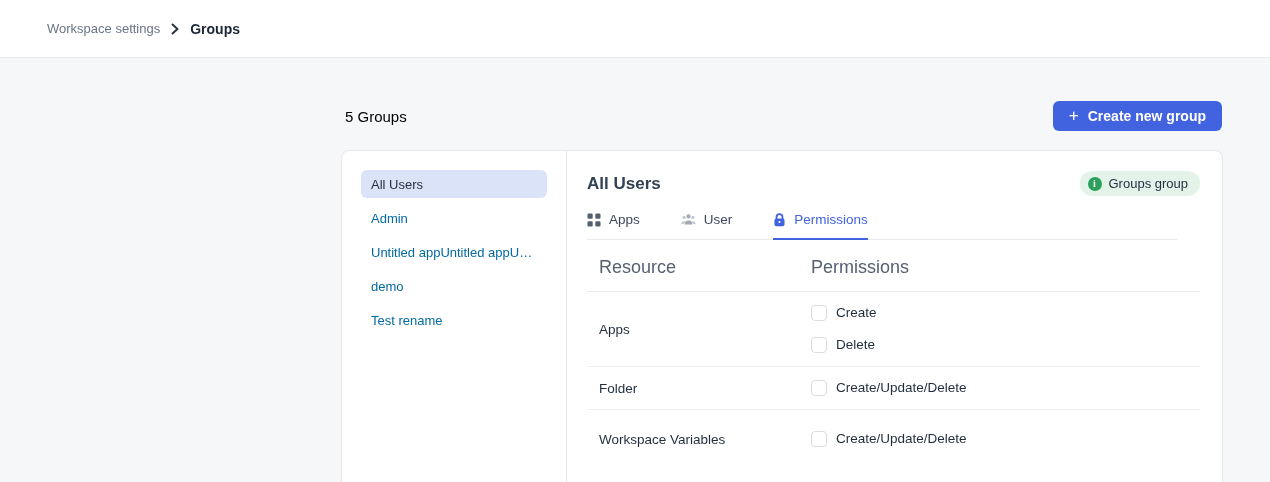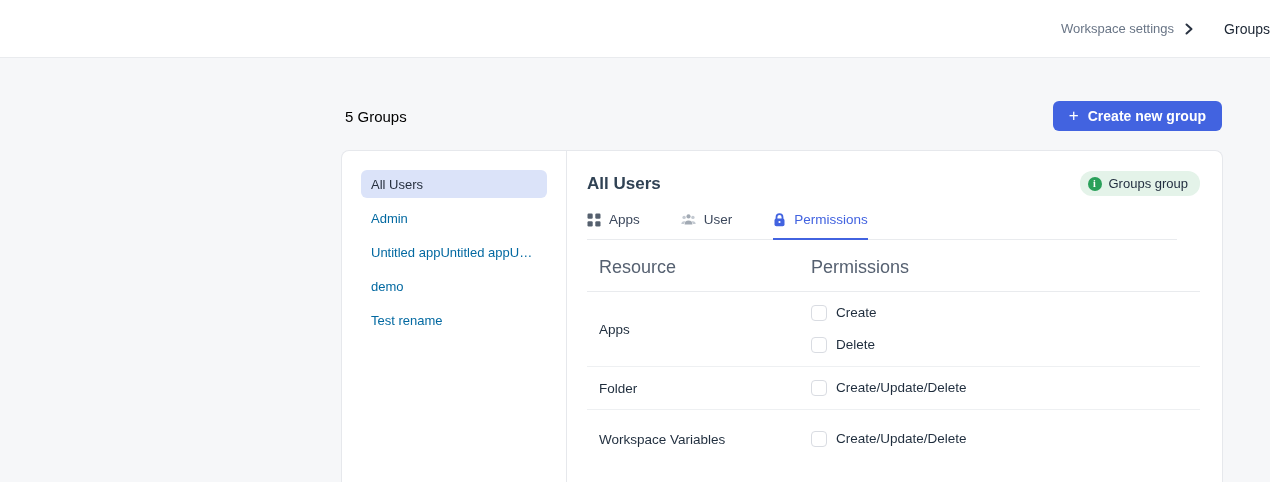--- a/index.html
+++ b/index.html
@@ -21,25 +21,25 @@
   html,body{width:1270px;height:482px;overflow:hidden;}
   body{
     font-family:"Liberation Sans", sans-serif;
     background:var(--bg);
     color:var(--text-dark);
     -webkit-font-smoothing:antialiased;
   }
   
   .topbar{
     height:58px;background:#fff;border-bottom:1px solid var(--divider);
-    display:flex;align-items:center;padding-left:35px;justify-content:flex-end;
+    display:flex;align-items:center;padding-left:47px;
   }
   .crumb-parent{font-size:13px;color:var(--text-gray);cursor:pointer;}
   .crumb-chevron{margin:0 10px;display:inline-flex;align-items:center;}
-  .crumb-current{font-size:14px;font-weight:400;color:#1b2533;margin-left:20px;}
+  .crumb-current{font-size:14px;font-weight:700;color:#1b2533;}
   
   .toolbar{
     margin:43px 48px 0 345px;
     display:flex;align-items:center;justify-content:space-between;
   }
   .groups-count{font-size:15px;font-weight:500;color:#000000;}
   .create-btn{
     background:var(--accent);color:#fff;border:none;border-radius:6px;
     height:30px;padding:0 16px;display:inline-flex;align-items:center;gap:9px;
     font-size:14px;font-weight:600;font-family:inherit;cursor:pointer;

